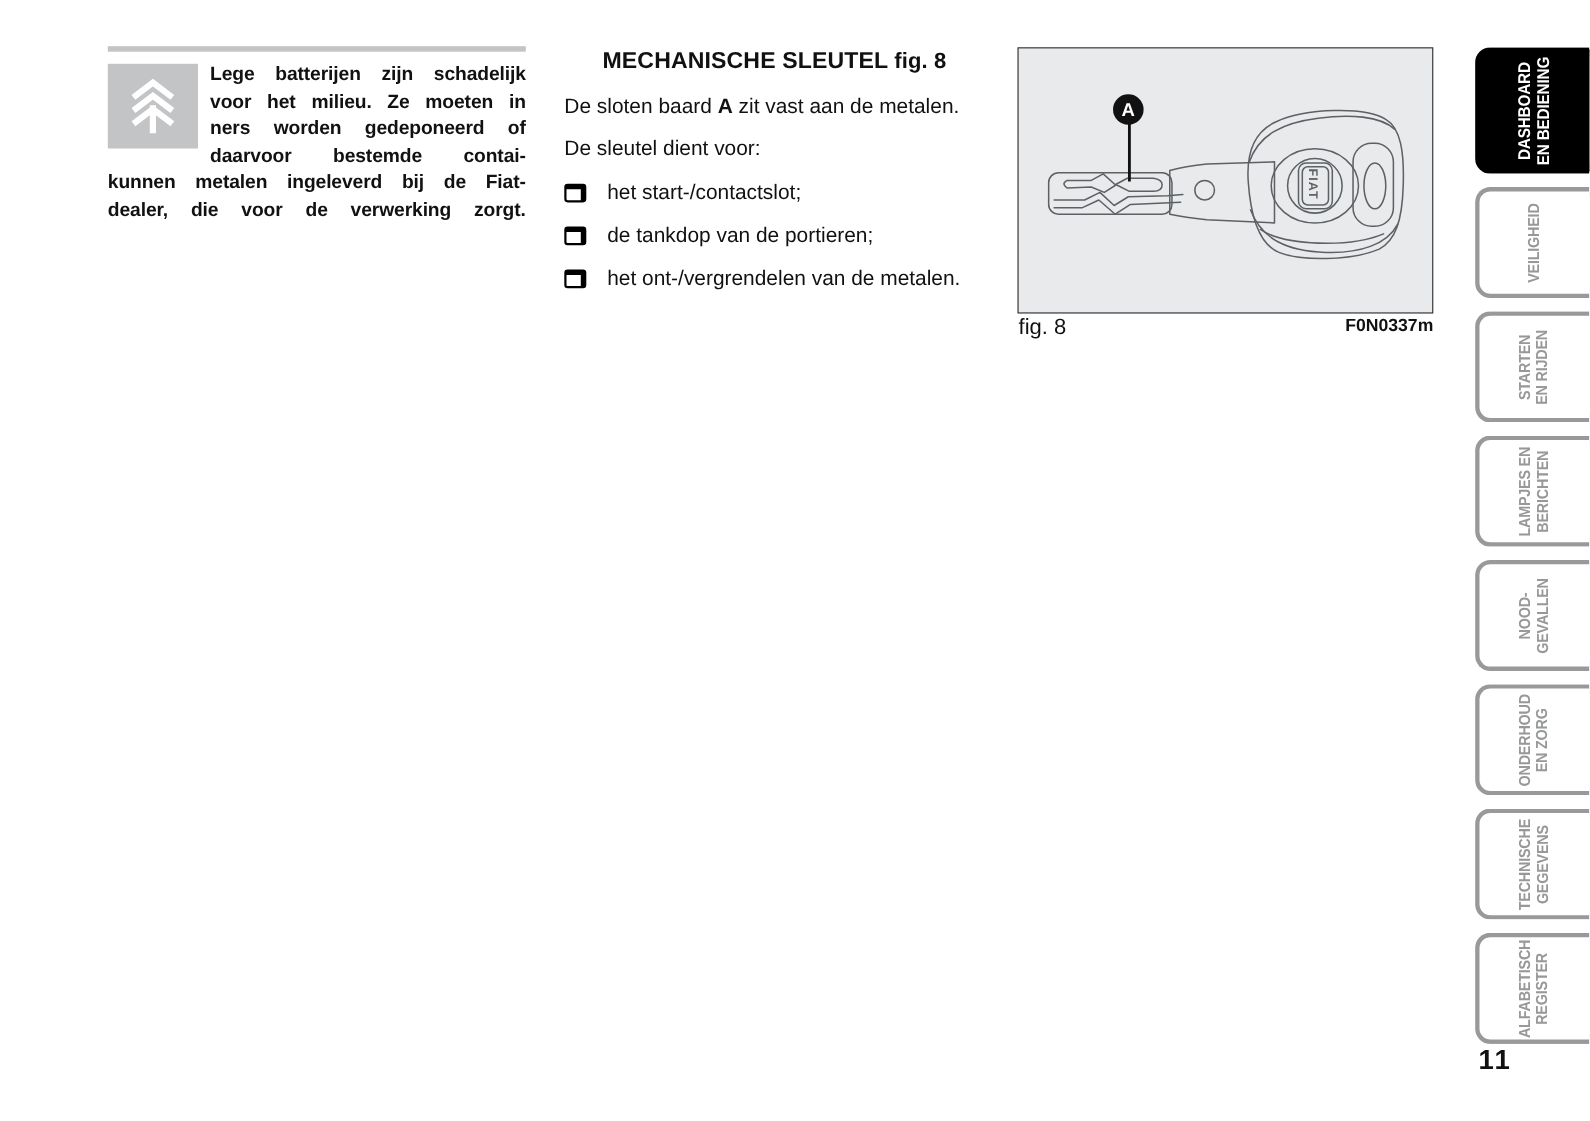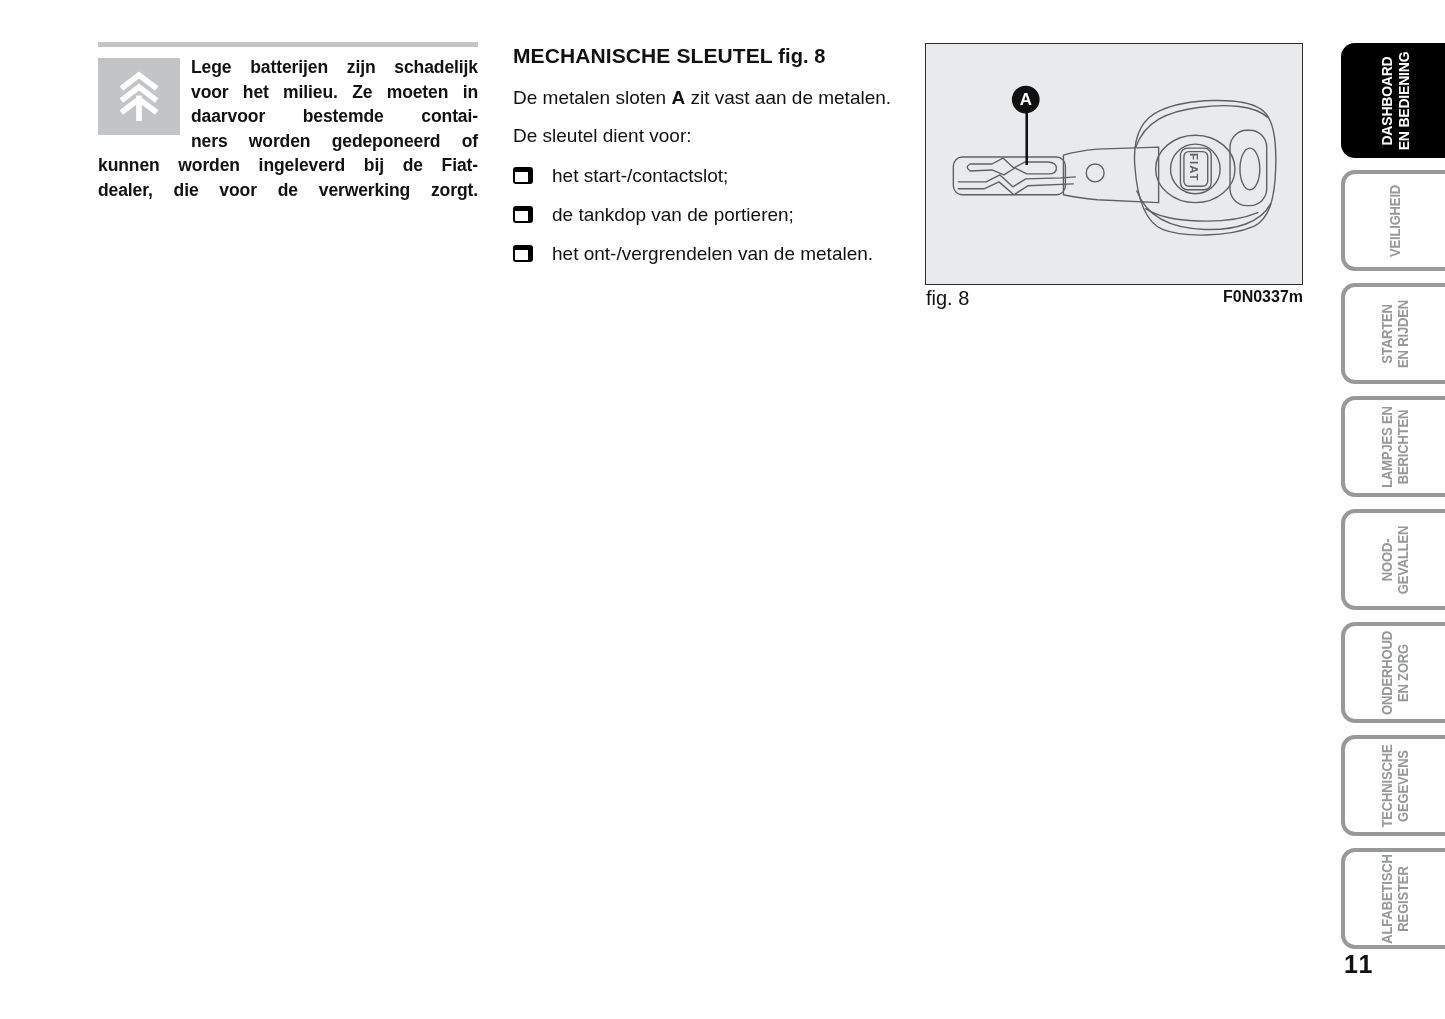--- a/index.html
+++ b/index.html
@@ -15,21 +15,21 @@
     float:left;width:82px;height:77px;background:#c3c4c6;
     margin:3px 11px 16px 0;display:flex;align-items:center;justify-content:center;
   }
   .note-line{
     font-weight:bold;font-size:17.5px;line-height:24.5px;
     letter-spacing:-0.1px;text-align:justify;text-align-last:justify;
   }
 
   
   .main{position:absolute;left:513px;top:43px;width:382px;}
-  .section-title{font-size:21px;line-height:26px;font-weight:bold;margin:0 0 17px 0;letter-spacing:0.1px;}
+  .section-title{font-size:21px;line-height:26px;font-weight:bold;margin:0 0 17px 0;letter-spacing:0.1px;text-align:center;}
   .section-title .fig-ref{font-size:20px;}
   .para{font-size:19px;line-height:24px;margin:0 0 14px 0;}
   .key-list{margin-top:16px;}
   .list-item{display:flex;align-items:center;margin-bottom:15px;font-size:19px;line-height:24px;}
   .bullet{
     flex:none;width:13px;height:10px;margin-right:19px;margin-top:-2px;
     border:2.5px solid #000;border-top-width:5px;border-right-width:5px;border-radius:3px;
   }
 
   
@@ -73,30 +73,30 @@
         <g stroke="#ffffff" stroke-width="8" fill="none">
           <path d="M16 28 L41 9 L66 28"></path>
           <path d="M16 45 L41 26 L66 45"></path>
           <path d="M16 62 L41 43 L66 62"></path>
           <path d="M41 38 L41 74"></path>
         </g>
       </svg>
     </div>
     <div class="note-line">Lege batterijen zijn schadelijk</div>
     <div class="note-line">voor het milieu. Ze moeten in</div>
+    <div class="note-line">ners worden gedeponeerd of</div>
     <div class="note-line">daarvoor bestemde contai-</div>
-    <div class="note-line">ners worden gedeponeerd of</div>
-    <div class="note-line">kunnen worden ingeleverd bij de Fiat-</div>
+    <div class="note-line">kunnen metalen ingeleverd bij de Fiat-</div>
     <div class="note-line">dealer, die voor de verwerking zorgt.</div>
   </div>
 </div>
 
 <div class="main">
   <h1 class="section-title"><span>MECHANISCHE SLEUTEL</span> <span class="fig-ref">fig. 8</span></h1>
-  <p class="para"><span>De metalen sloten </span><b>A</b><span> zit vast aan de metalen.</span></p>
+  <p class="para"><span>De sloten baard </span><b>A</b><span> zit vast aan de metalen.</span></p>
   <p class="para">De sleutel dient voor:</p>
   <div class="key-list">
     <div class="list-item">
       <span class="bullet"></span>
       <span>het start-/contactslot;</span>
     </div>
     <div class="list-item">
       <span class="bullet"></span>
       <span>de tankdop van de portieren;</span>
     </div>

